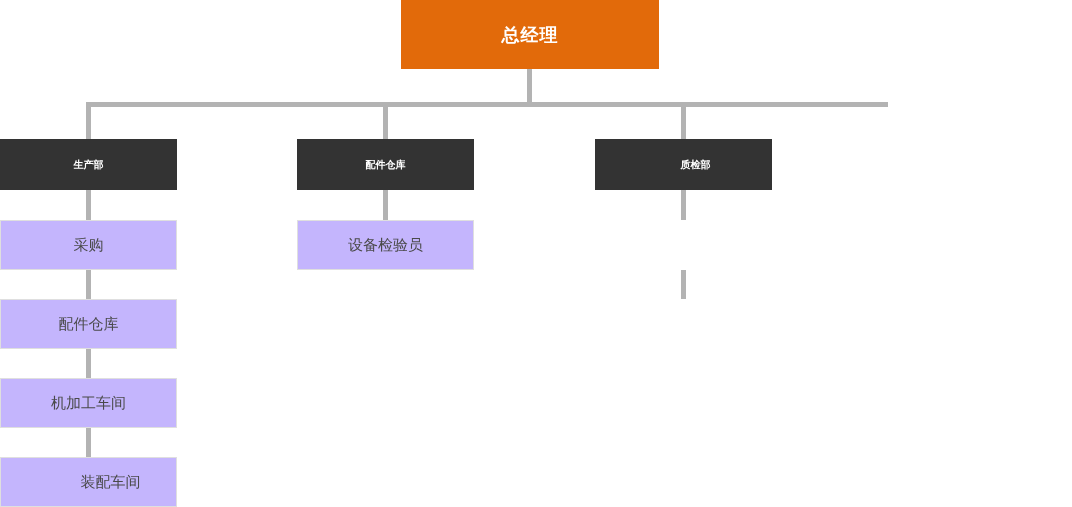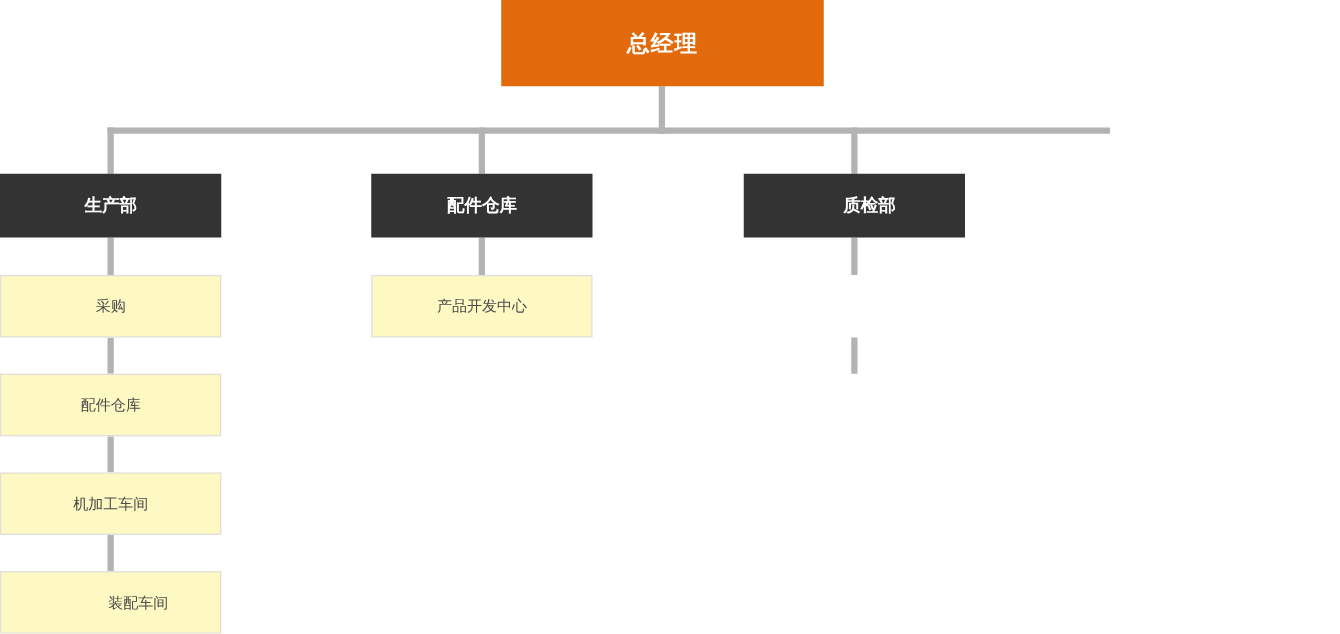--- a/index.html
+++ b/index.html
@@ -24,29 +24,29 @@
     background: #E26A0A;
     color: #ffffff;
     font-size: 18px;
     font-weight: bold;
     letter-spacing: 1px;
   }
   .dept-box {
     top: 139px; width: 177px; height: 51px;
     background: #333333;
     color: #ffffff;
-    font-size: 14px;
+    font-size: 10px;
     font-weight: bold;
   }
   .node-box {
     width: 177px; height: 50px;
-    background: #fef9c3;
+    background: #c4b5fd;
     border: 1px solid #DFDFDF;
     color: #4A4A4A;
-    font-size: 12px;
+    font-size: 15px;
   }
   .col1 { left: 0; }
   .col2 { left: 297px; }
   .col3 { left: 595px; padding-left: 24px; }
   .col4 { left: 895px; }
   .row1 { top: 220px; }
   .row2 { top: 299px; }
   .row3 { top: 378px; }
   .row4 { top: 457px; padding-left: 44px; }
   .vline, .hline {
@@ -86,18 +86,18 @@
 
   <div class="box dept-box col1">生产部</div>
   <div class="box dept-box col2">配件仓库</div>
   <div class="box dept-box col3">质检部</div>
 
   <div class="box node-box col1 row1">采购</div>
   <div class="box node-box col1 row2">配件仓库</div>
   <div class="box node-box col1 row3">机加工车间</div>
   <div class="box node-box col1 row4">装配车间</div>
 
-  <div class="box node-box col2 row1">产品开发中心</div>
+  <div class="box node-box col2 row1">设备检验员</div>
 
 
   <div class="box node-box col4 row1">销售</div>
 
 </div>
 
 </body></html>

